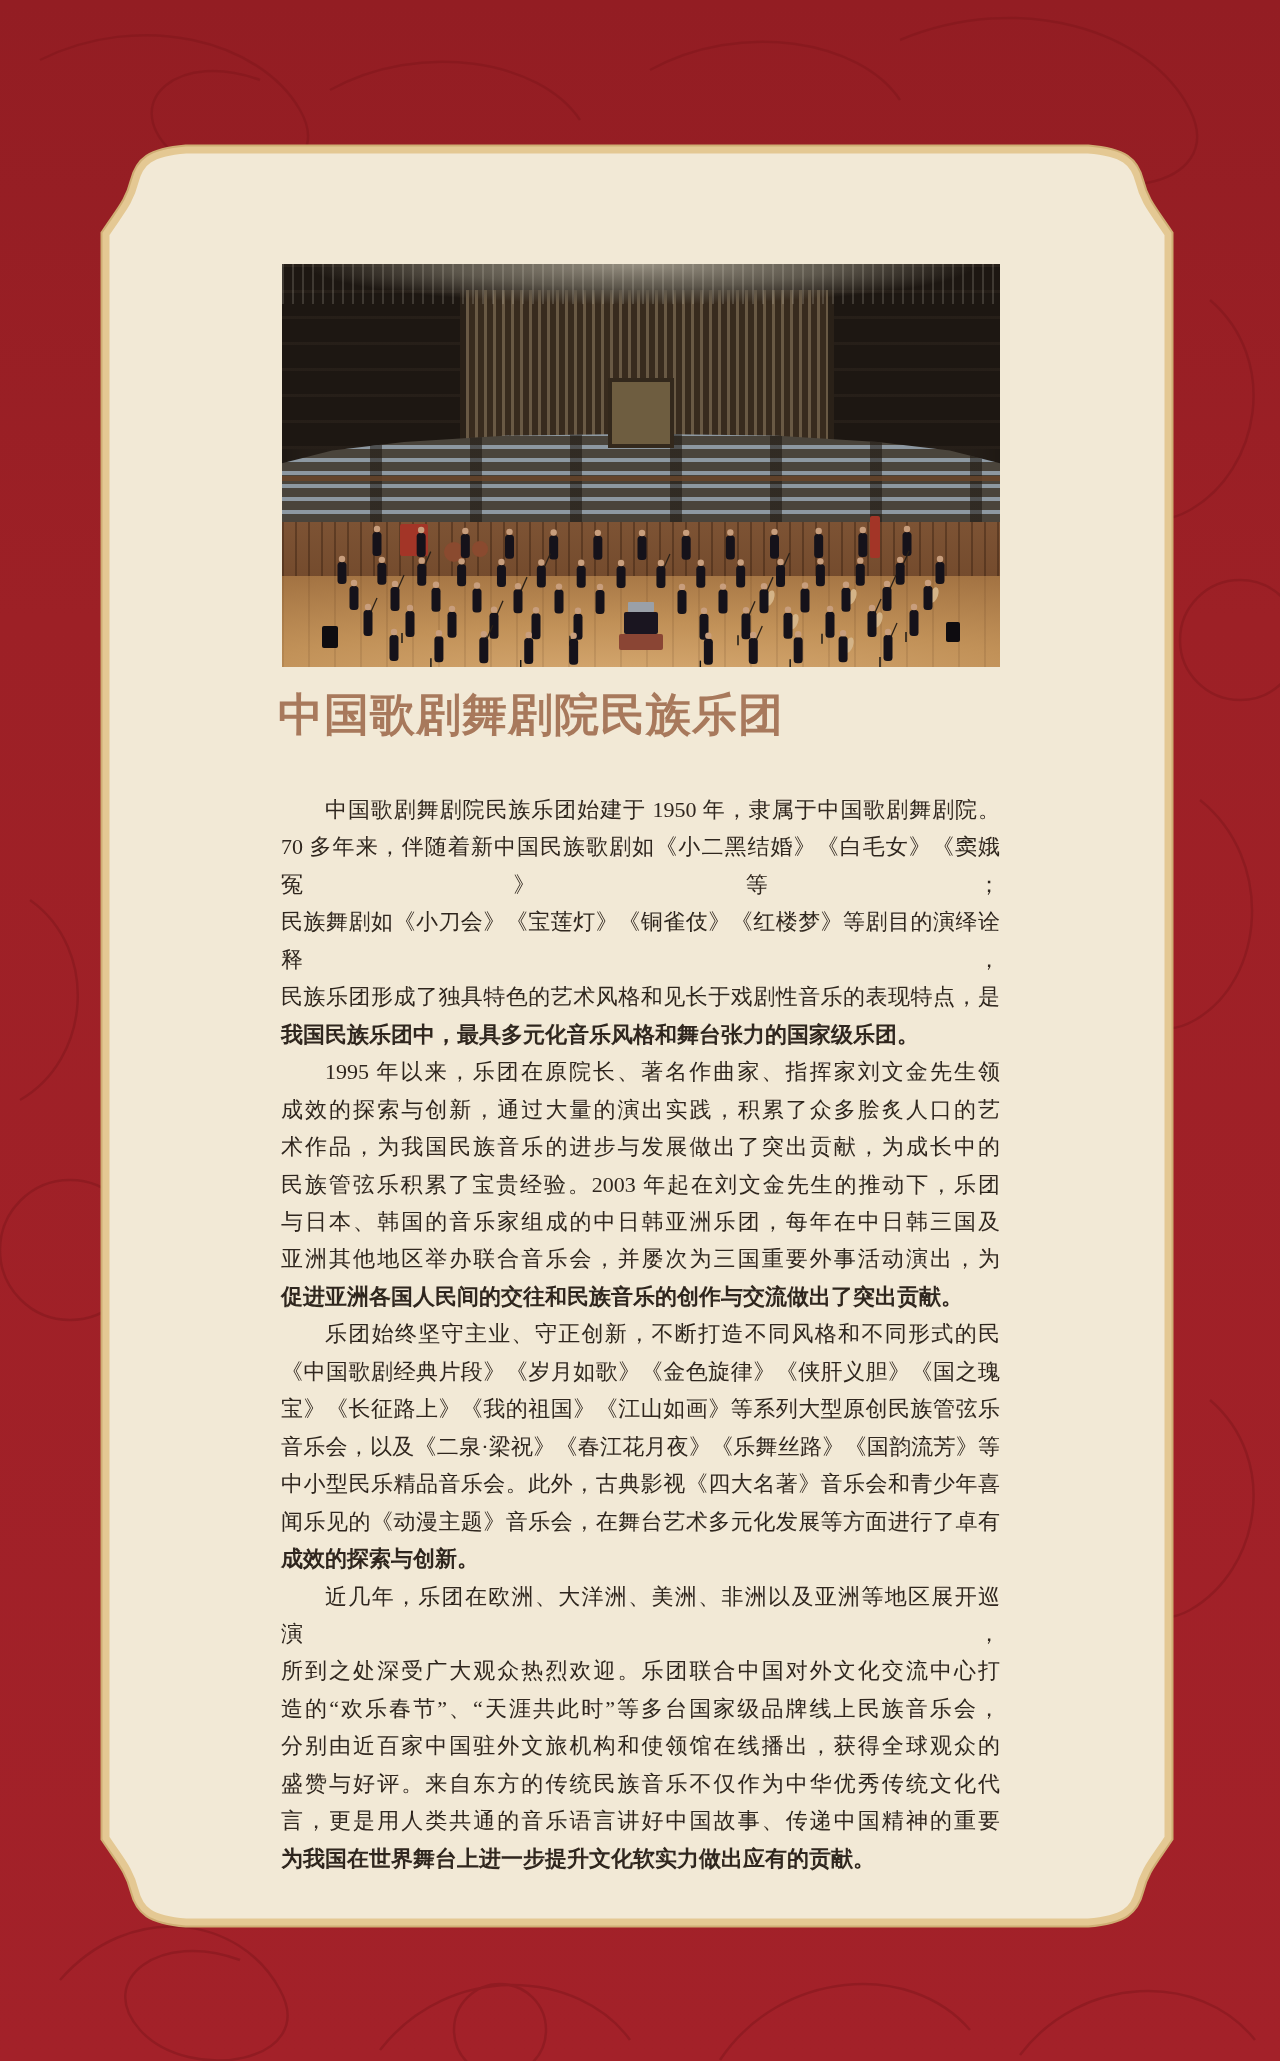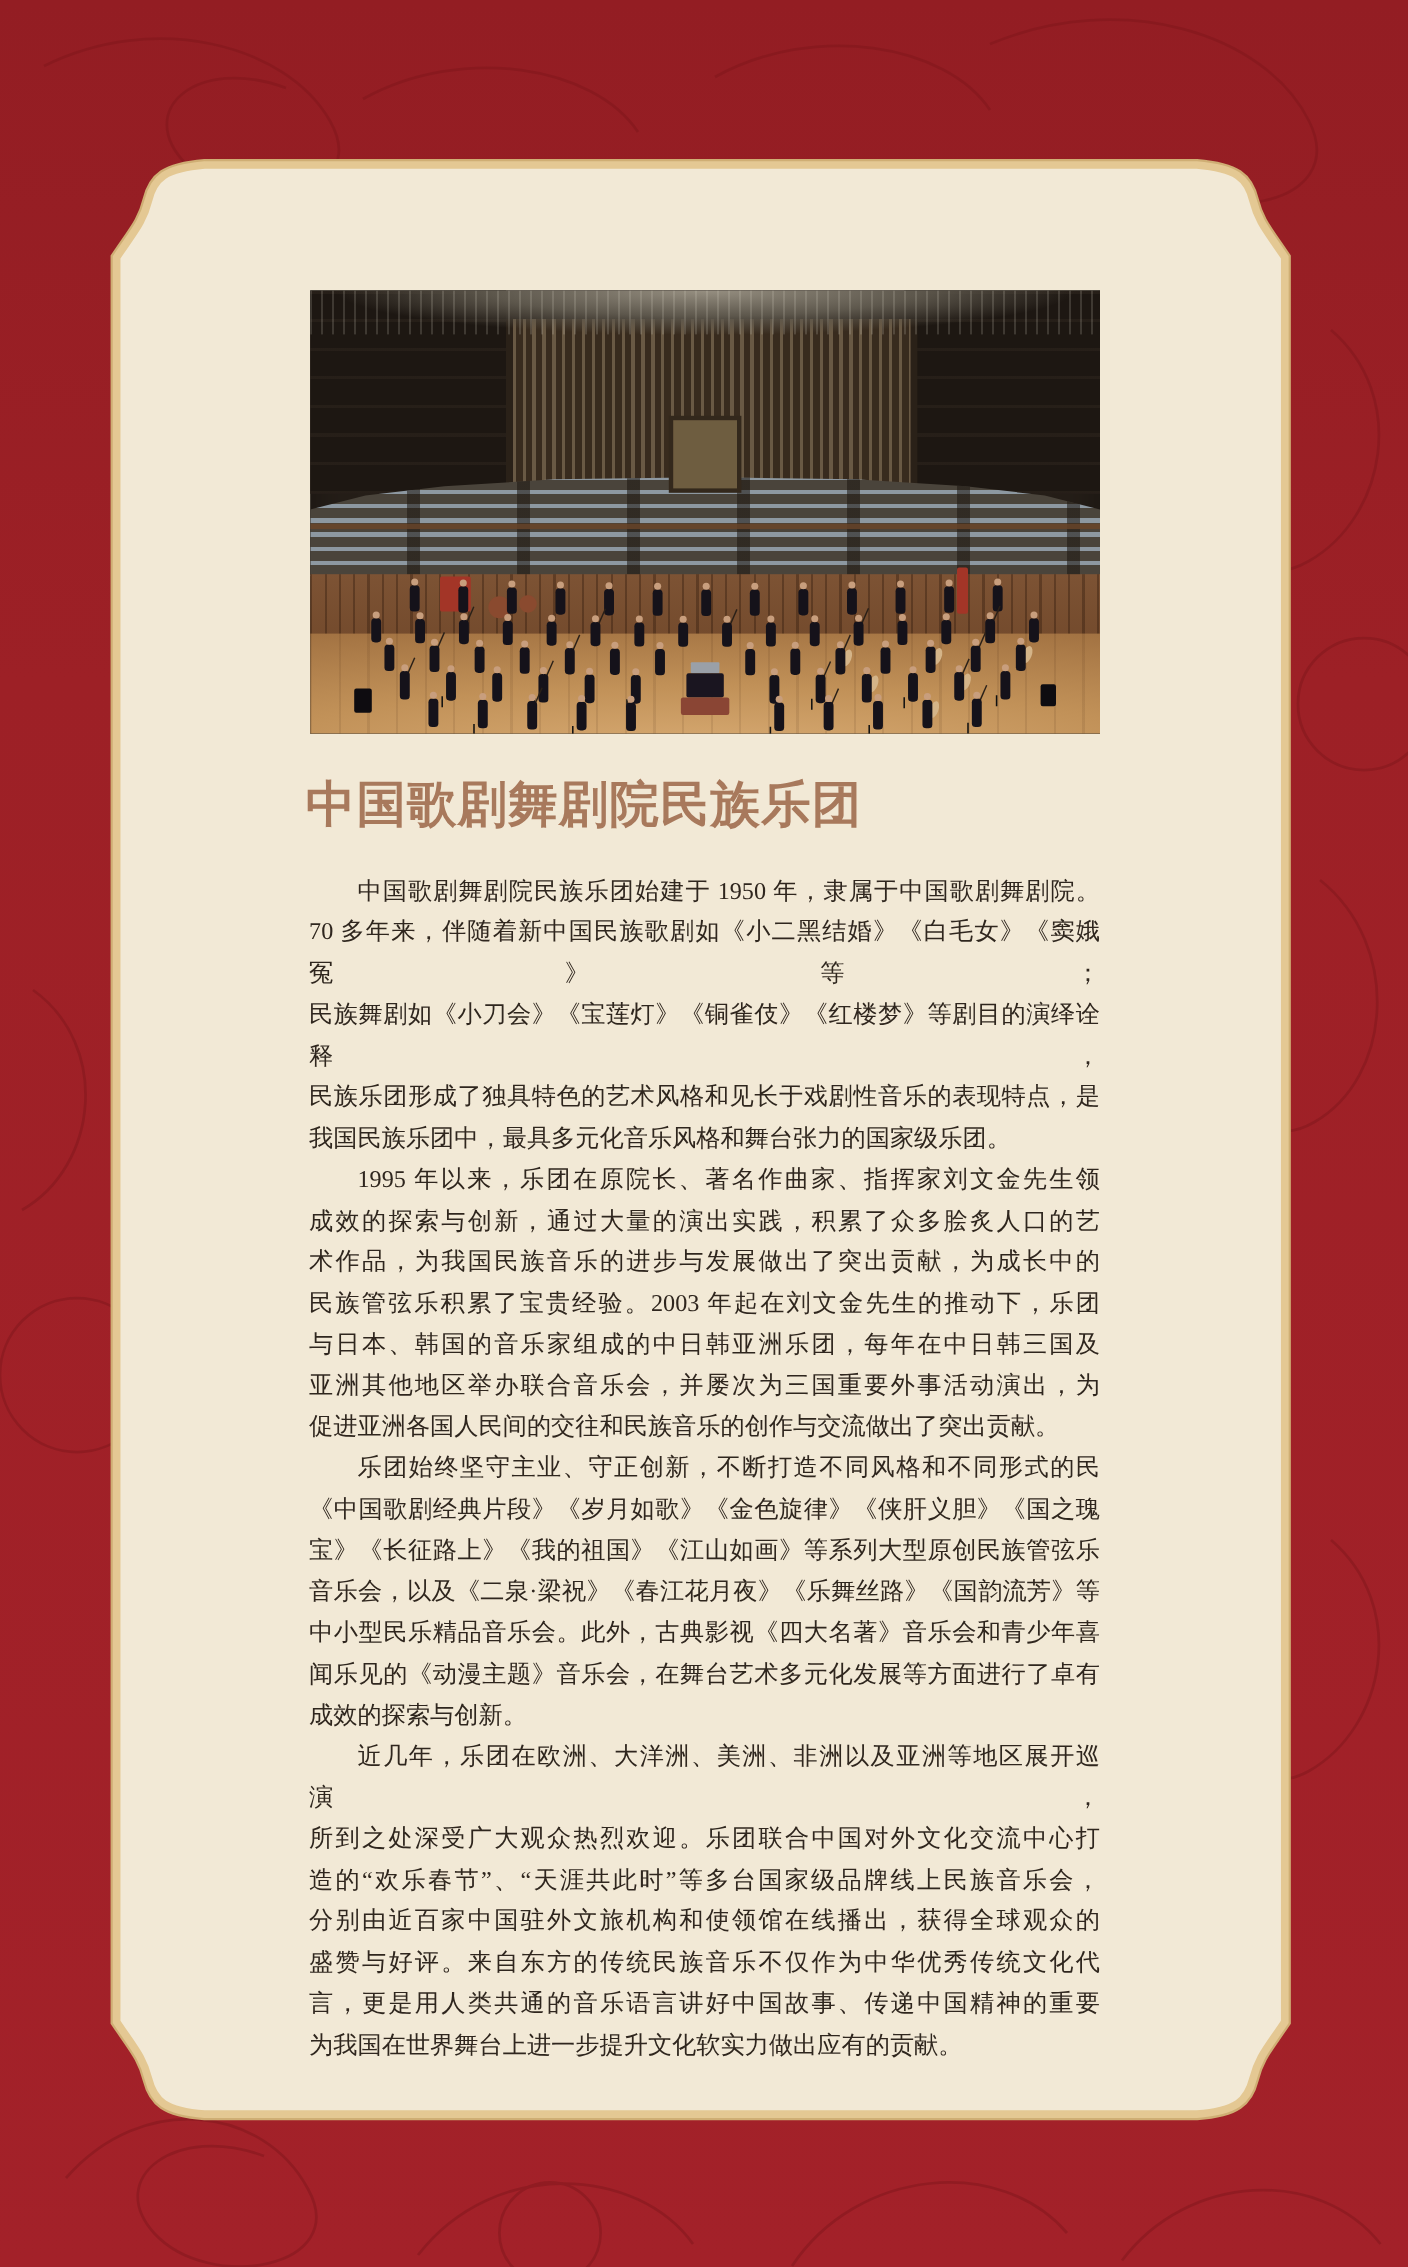--- a/index.html
+++ b/index.html
@@ -58,30 +58,30 @@
   .stage-floor {
     left:0; top:312px; width:718px; height:91px;
     background:
       repeating-linear-gradient(90deg, rgba(60,30,10,.10) 0 2px, rgba(0,0,0,0) 2px 26px),
       radial-gradient(130% 150% at 50% 120%, #d9ac74 0%, #c19158 45%, #9a6a3c 100%);
   }
   .orch-svg { position:absolute; left:0; top:0; width:718px; height:403px; }
 
   
   .title {
-    position:absolute; left:278px; top:704px; margin:0;
+    position:absolute; left:278px; top:688px; margin:0;
     font-size:45px; line-height:54px; font-weight:600;
     color:#a8795c; letter-spacing:1px;
   }
   .article {
     position:absolute; left:281px; top:791px; width:719px;
     font-size:22px; line-height:37.45px; color:#2f261e;
   }
   .article .line { text-align:justify; text-align-last:justify; }
-  .article .line.last { text-align-last:left; }
+  .article .line.last { text-align-last:left;font-weight:bold; }
   .article .line.indent { text-indent:2em; }
 </style>
 </head>
 <body>
 
 <div class="page">
 
   <svg class="bg-pattern" viewBox="0 0 1280 2061" fill="none" stroke="#7c151a" stroke-width="2.5" opacity="0.45">
     <path d="M 40,60 C 140,10 260,40 300,110 C 340,180 220,200 170,150 C 120,100 180,50 260,80"></path>
     <path d="M 900,40 C 1020,-10 1150,30 1190,110 C 1230,190 1090,210 1040,150"></path>

